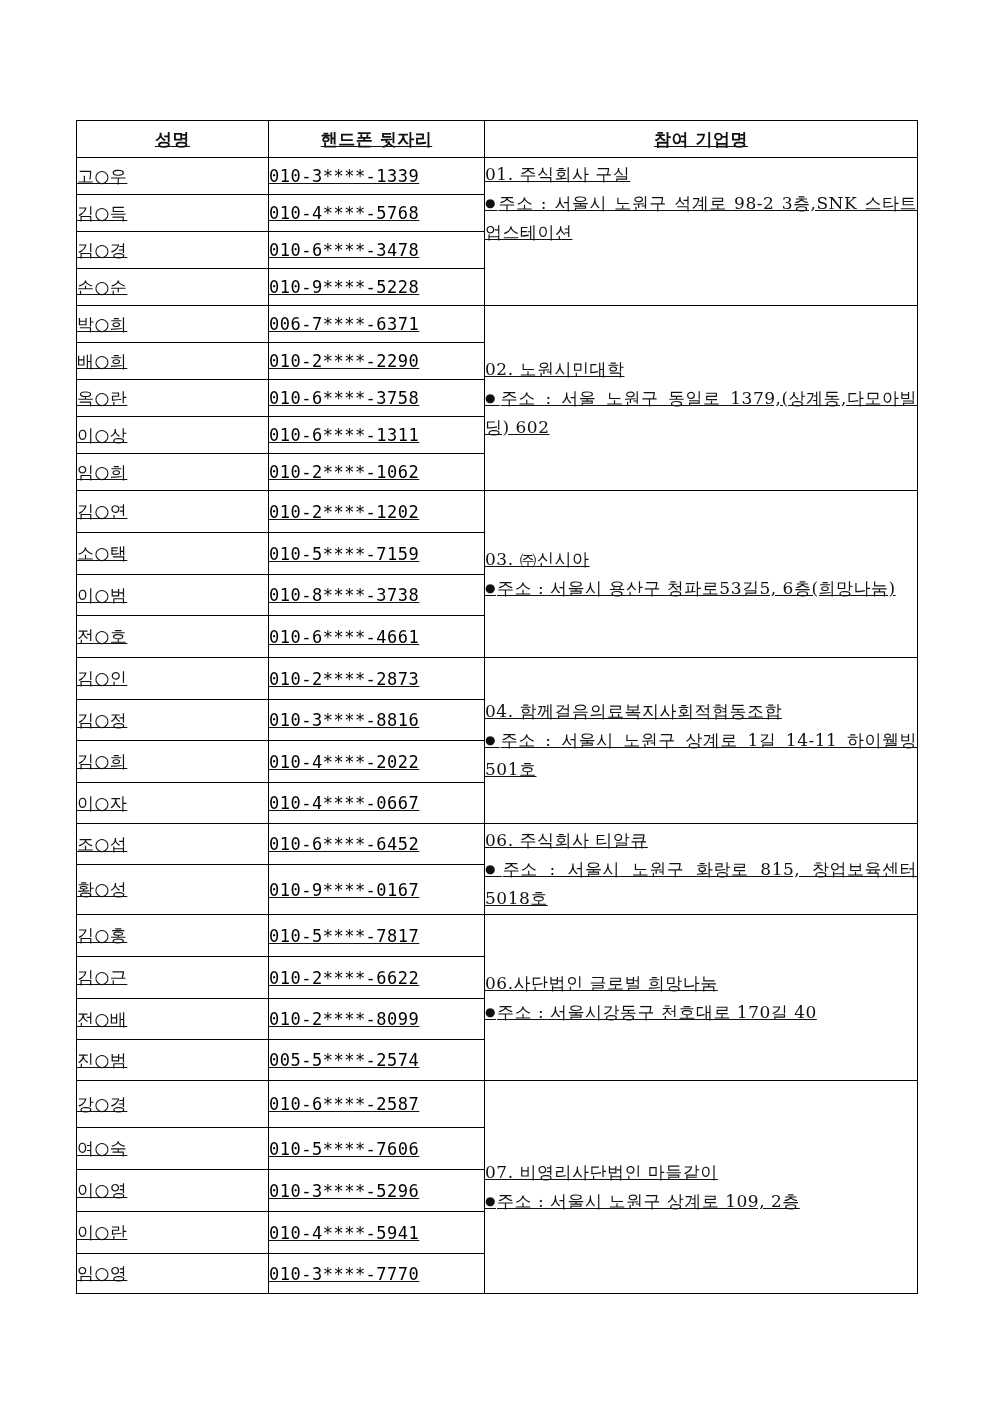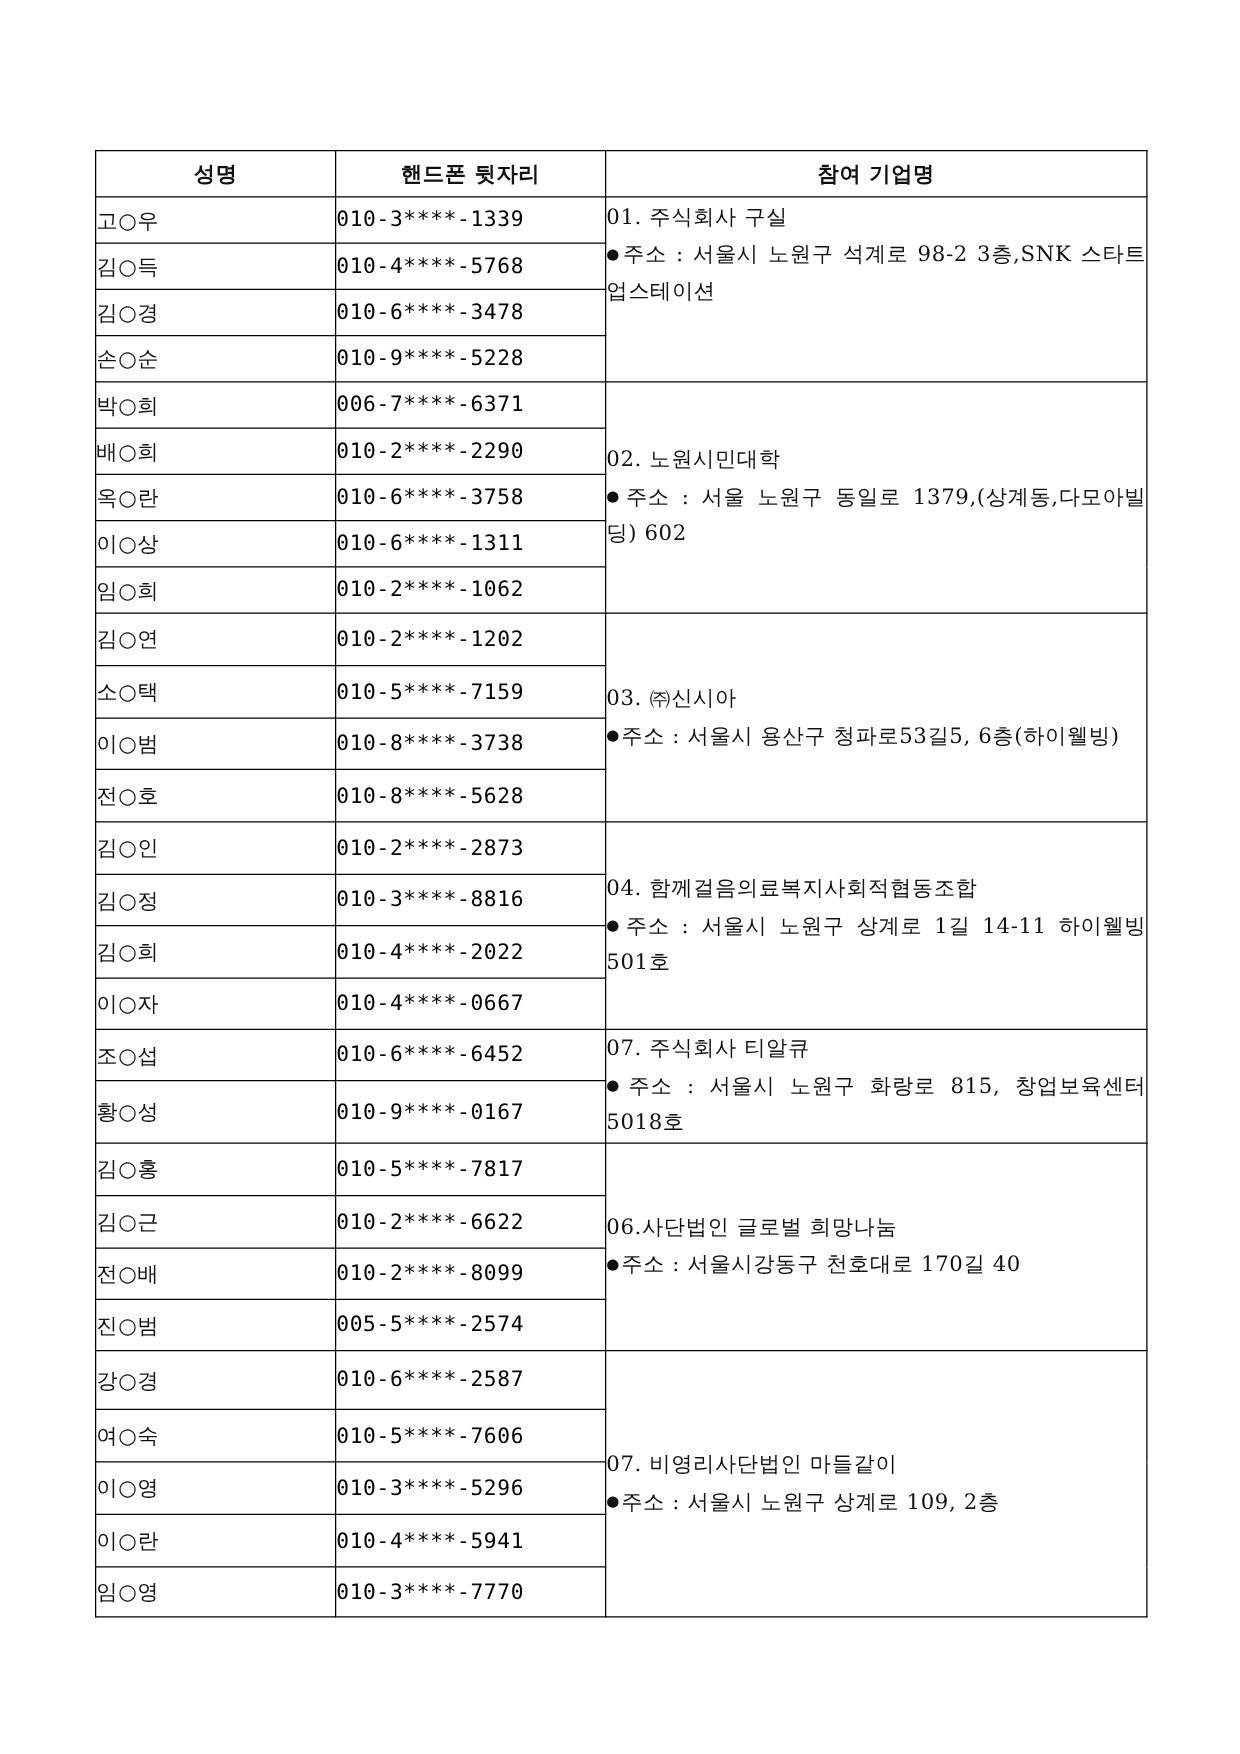--- a/index.html
+++ b/index.html
@@ -1,20 +1,20 @@
 <!DOCTYPE html>
 <html><head>
 <meta charset="utf-8">
 <style>
   html, body { margin: 0; padding: 0; background: #ffffff; }
   body { width: 992px; height: 1403px; position: relative; font-family: "DejaVu Serif", "Liberation Serif", serif; color: #111; }
   .page { position: absolute; left: 0; top: 0; width: 992px; height: 1403px; }
   table.roster {
     position: absolute; left: 76px; top: 120px;
-    width: 841px; border-collapse: collapse; table-layout: fixed;
+    width: 841px; border-collapse: collapse; table-layout: fixed; text-decoration: underline;
   }
   table.roster td, table.roster th {
     border: 1.4px solid #000; padding: 0; font-size: 17px; letter-spacing: 0.5px;
   }
   table.roster th { height: 36px; font-weight: bold; text-align: center; font-size: 17px; }
   col.c-name { width: 192px; }
   col.c-phone { width: 216px; }
   col.c-company { width: 433px; }
   td.name, td.phone { vertical-align: middle; }
   td.phone { font-family: "DejaVu Sans Mono", "Liberation Mono", monospace; font-size: 17px; letter-spacing: 0.8px; color: #000000; }
@@ -87,34 +87,34 @@
     <tr style="height:37px">
       <td class="name">임○희</td>
       <td class="phone">010-2****-1062</td>
     </tr>
 
     <tr style="height:42px">
       <td class="name">김○연</td>
       <td class="phone">010-2****-1202</td>
       <td class="company" rowspan="4">
         <span class="co-title">03. ㈜신시아</span>
-        <span class="co-addr"><span class="bullet">●</span><span>주소 : 서울시 용산구 청파로53길5, 6층(하이웰빙)</span></span>
+        <span class="co-addr"><span class="bullet">●</span><span>주소 : 서울시 용산구 청파로53길5, 6층(희망나눔)</span></span>
       </td>
     </tr>
     <tr style="height:42px">
       <td class="name">소○택</td>
       <td class="phone">010-5****-7159</td>
     </tr>
     <tr style="height:41px">
       <td class="name">이○범</td>
       <td class="phone">010-8****-3738</td>
     </tr>
     <tr style="height:42px">
       <td class="name">전○호</td>
-      <td class="phone">010-8****-5628</td>
+      <td class="phone">010-6****-4661</td>
     </tr>
 
     <tr style="height:42px">
       <td class="name">김○인</td>
       <td class="phone">010-2****-2873</td>
       <td class="company" rowspan="4">
         <span class="co-title">04. 함께걸음의료복지사회적협동조합</span>
         <span class="co-addr"><span class="bullet">●</span><span>주소 : 서울시 노원구 상계로 1길 14-11 하이웰빙 501호</span></span>
       </td>
     </tr>
@@ -128,21 +128,21 @@
     </tr>
     <tr style="height:41px">
       <td class="name">이○자</td>
       <td class="phone">010-4****-0667</td>
     </tr>
 
     <tr style="height:41px">
       <td class="name">조○섭</td>
       <td class="phone">010-6****-6452</td>
       <td class="company" rowspan="2">
-        <span class="co-title">07. 주식회사 티알큐</span>
+        <span class="co-title">06. 주식회사 티알큐</span>
         <span class="co-addr"><span class="bullet">●</span><span>주소 : 서울시 노원구 화랑로 815, 창업보육센터 5018호</span></span>
       </td>
     </tr>
     <tr style="height:50px">
       <td class="name">황○성</td>
       <td class="phone">010-9****-0167</td>
     </tr>
 
     <tr style="height:42px">
       <td class="name">김○홍</td>

